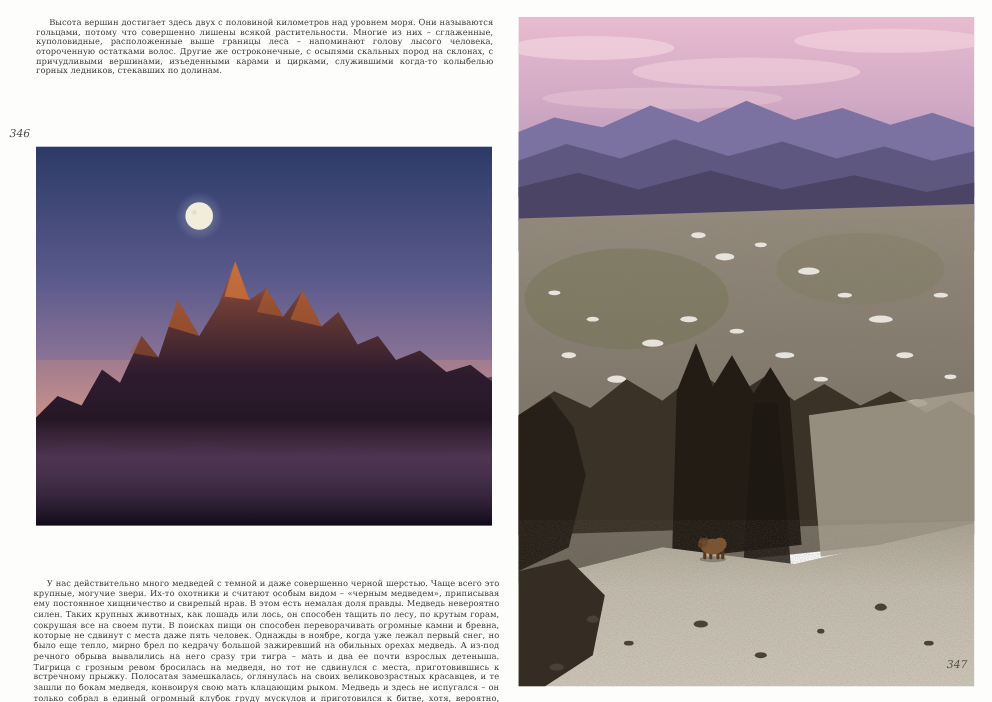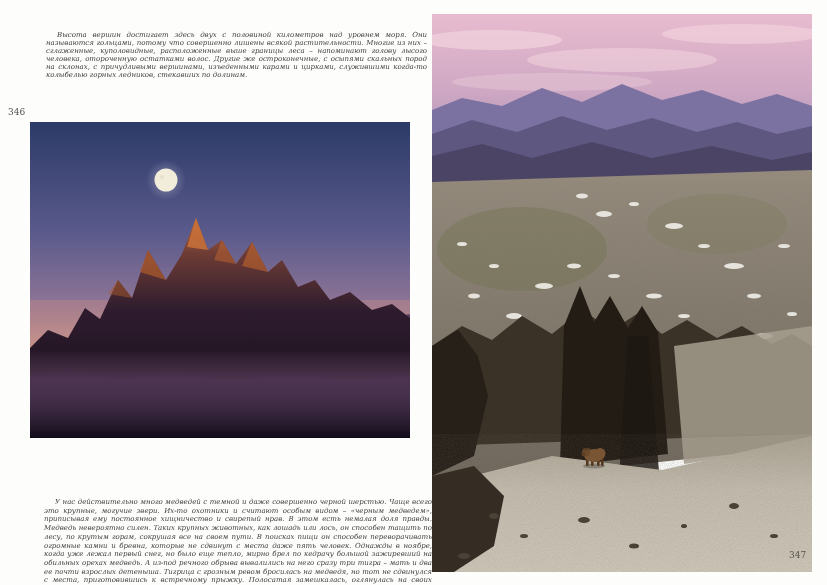--- a/index.html
+++ b/index.html
@@ -4,34 +4,34 @@
 <style>
   html,body{margin:0;padding:0;}
   body{
     width:827px;height:585px;position:relative;overflow:hidden;
     background:#fdfdfc;
     font-family:"DejaVu Serif", serif;
   }
   .paragraph{
     position:absolute;
     color:#3f3e3c;
-    font-style:italic;
     font-size:7px;
     text-align:justify;
     text-indent:11px;
-    margin:16px;
+    margin:0;
   }
   .top-text{
     left:30px;top:15px;width:381px;line-height:8px;
   }
   .bottom-text{
     left:28px;top:482px;width:388px;line-height:8.7px;
   }
   .pagenum{
     position:absolute;
+    font-style:italic;
     font-size:9px;
     color:#55514d;
   }
   .pagenum-left{left:8px;top:107px;}
   .pagenum-right{left:789px;top:550px;}
   .photo{
     position:absolute;display:block;
   }
   .photo-left{left:30px;top:122px;width:380px;height:316px;}
   .photo-right{left:432px;top:14px;width:380px;height:558px;}

